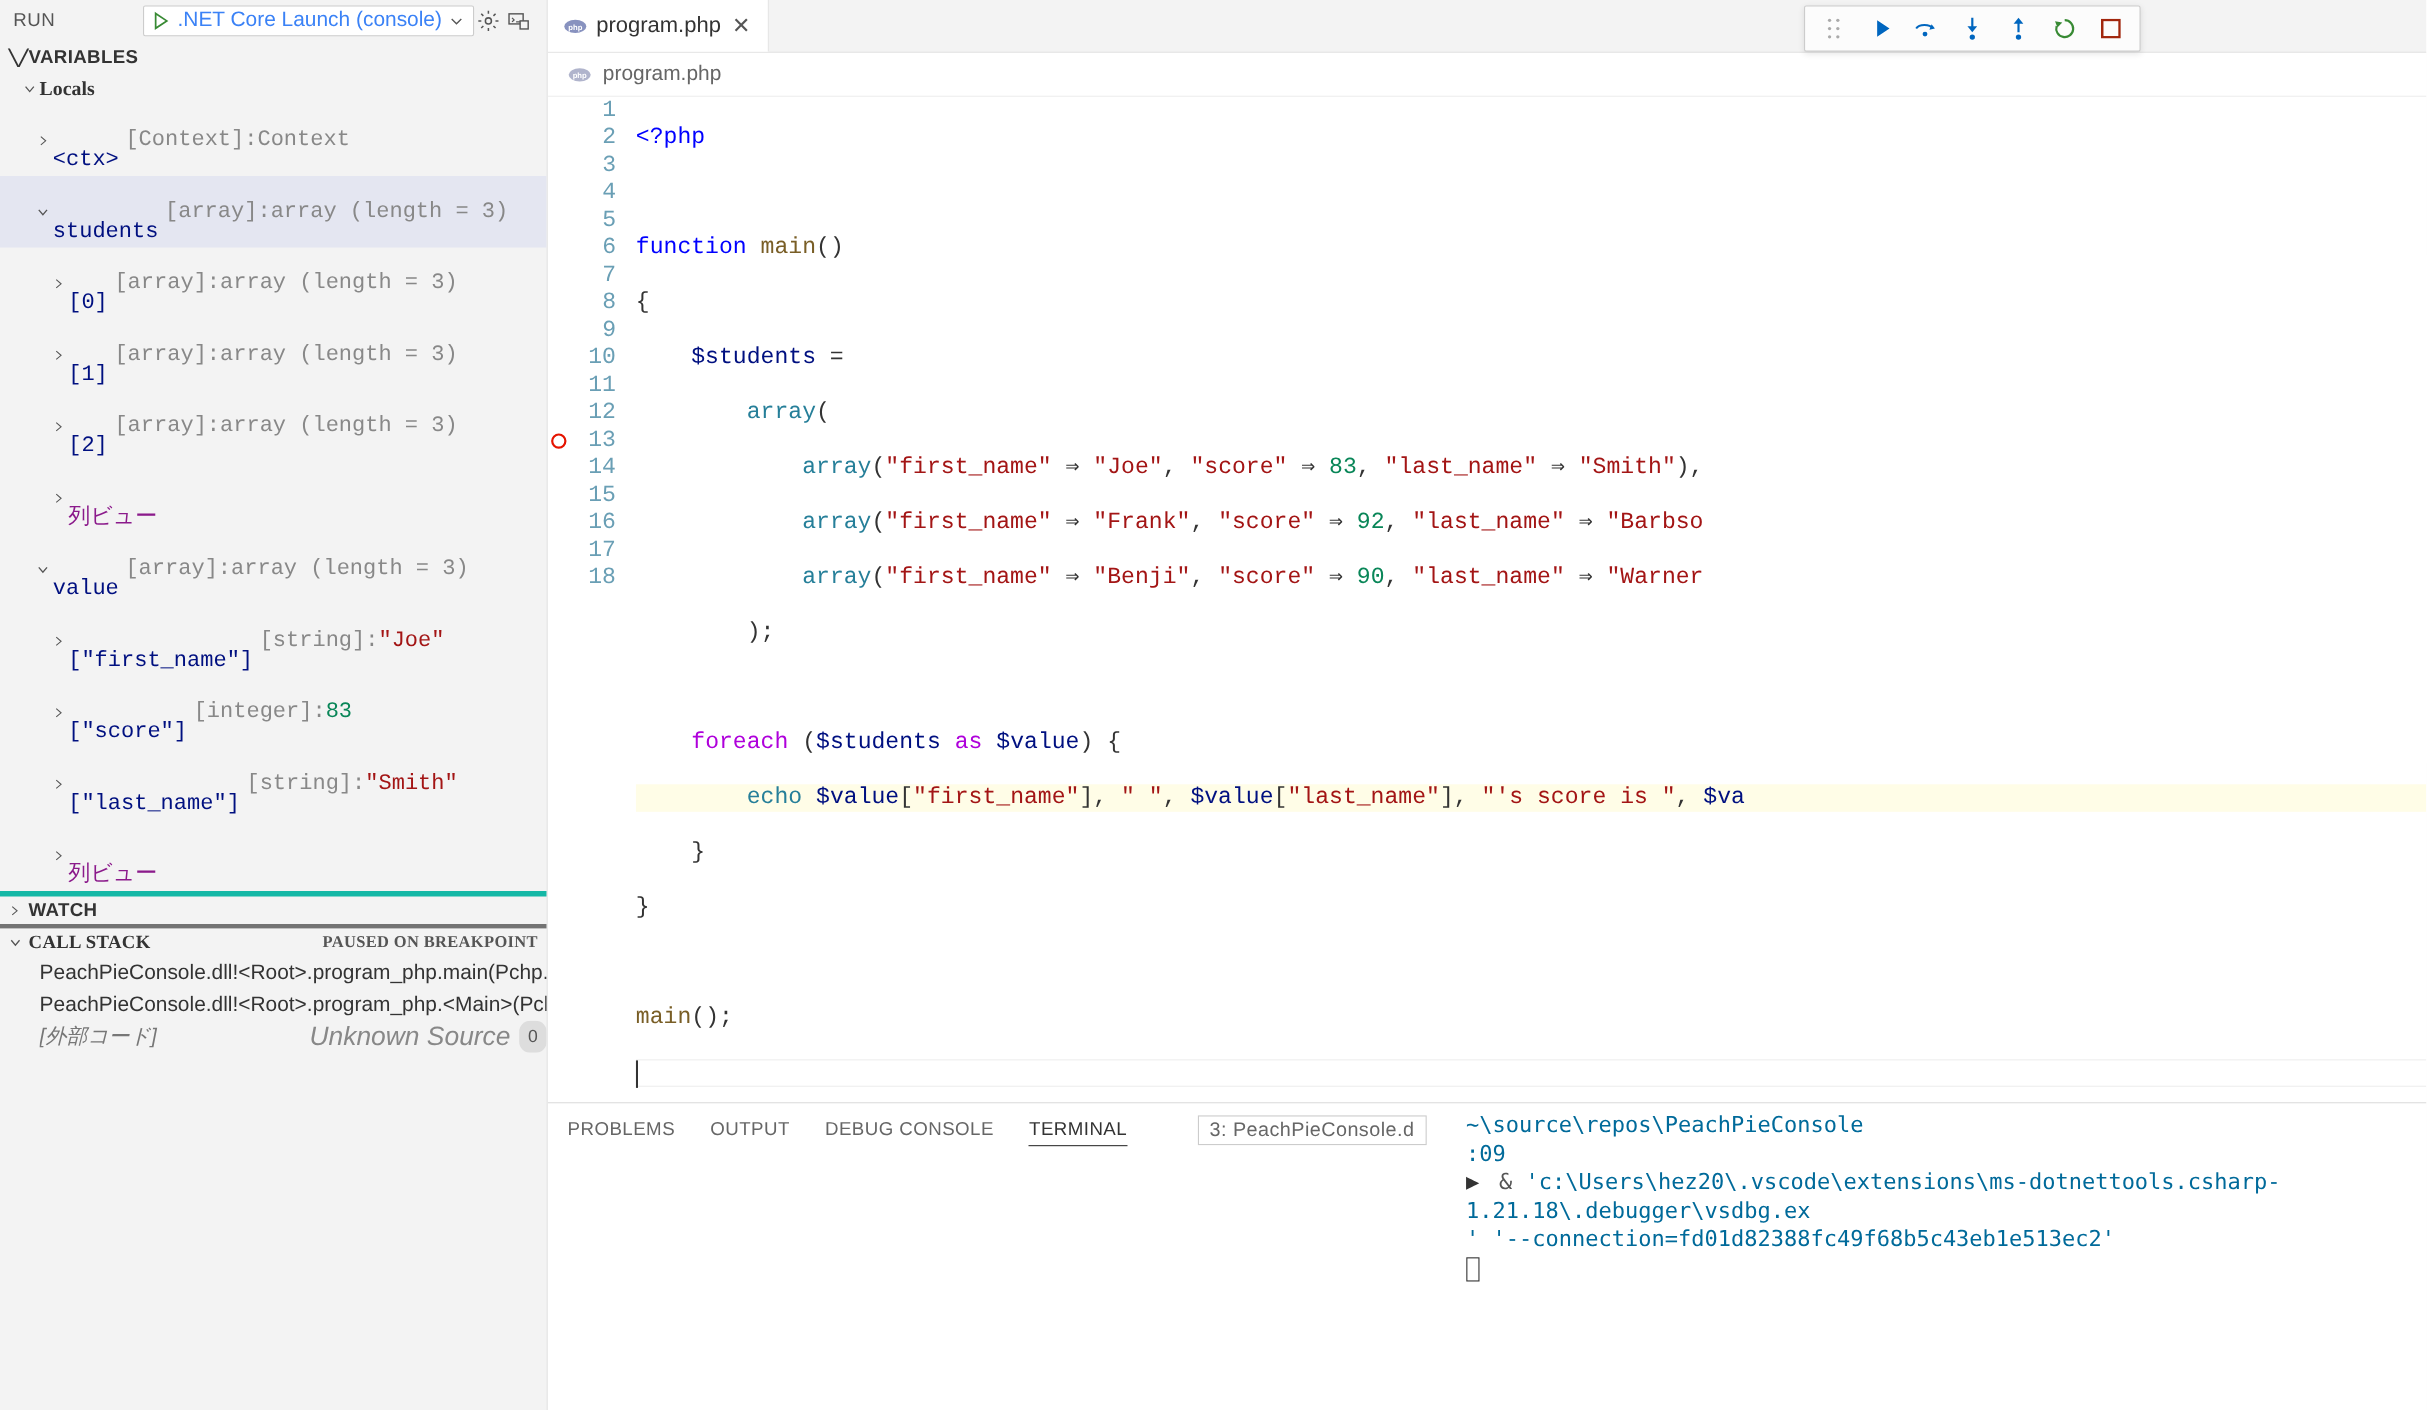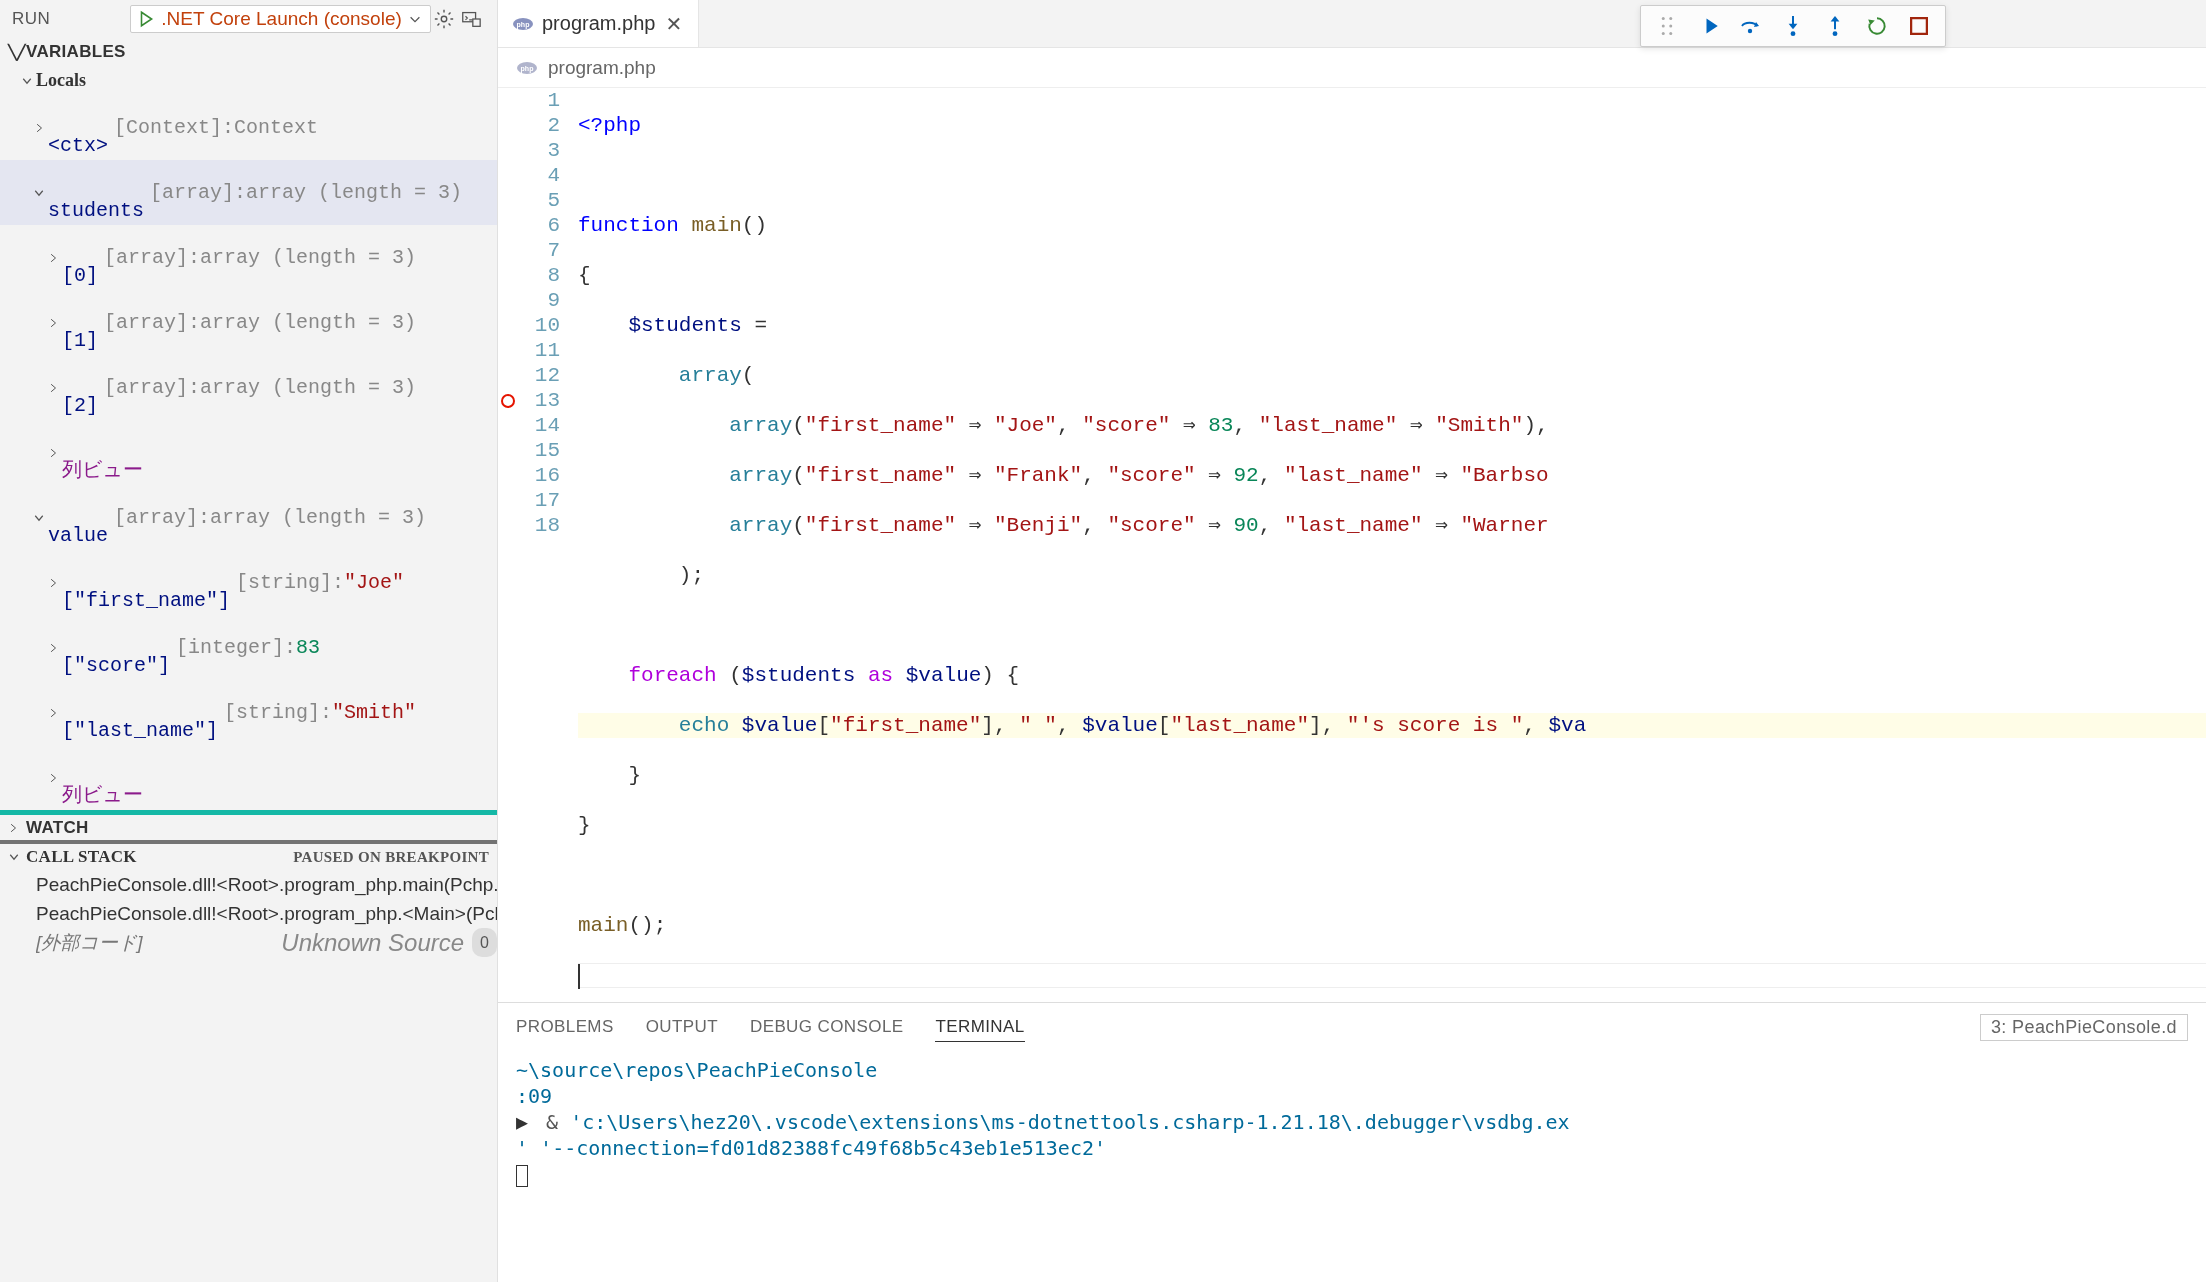--- a/index.html
+++ b/index.html
@@ -32,21 +32,21 @@
   display: flex;
   align-items: center;
   border: 1px solid #ccc;
   background: #fff;
   border-radius: 2px;
   padding: 2px 8px 2px 6px;
   gap: 6px;
   cursor: pointer;
 }
 .launch-config .play-start { color: #388a34; }
-.launch-config .label { font-size: 19px; color:#c2410c; white-space:nowrap;}
+.launch-config .label { font-size: 19px; color:#3b82f6; white-space:nowrap;}
 .hdr-icon { width: 30px; height:30px; display:inline-flex; align-items:center; justify-content:center; color:#555; cursor:pointer; }
 .section-header {
   display: flex;
   align-items: center;
   padding: 4px 8px;
   font-size: 17px;
   font-weight: 700;
   color: #333;
   letter-spacing: 0.3px;
   cursor:pointer;
@@ -102,21 +102,21 @@
 .tok-k { color:#0000ff;}
 .tok-f { color:#795e26;}
 .tok-v { color:#001080;}
 .tok-s { color:#a31515;}
 .tok-n { color:#098658;}
 .tok-p { color:#333;}
 .cursor-line { position:relative;}
 .cursor-line::before { content:""; position:absolute; left:0; top:0; width:2px; height:25px; background:#333; animation:blink 1s steps(1) infinite;}
 @keyframes blink { 50% { opacity:0; } }
 
-.panel-area { height:280px; border-top:1px solid #ddd; display:flex; flex-direction:column; background:#fff;}
+.panel-area { height:280px; border-top:1px solid #ddd; display:flex; flex-direction:row; background:#fff;}
 .panel-tabs { display:flex; align-items:center; height:48px; padding:0 18px; gap:32px; font-size:17px; letter-spacing:0.4px; color:#666;}
 .panel-tab { cursor:pointer; padding:4px 0;}
 .panel-tab.active { color:#333; border-bottom:1px solid #333;}
 .panel-tabs .spacer { flex:1;}
 .terminal-select { border:1px solid #ccc; padding:2px 10px; font-size:18px; background:#fff; cursor:pointer; display:flex; align-items:center; gap:8px;}
 .terminal-body { flex:1; padding:6px 18px; font-family: Consolas, monospace; font-size:20px; line-height:26px; color:#006a9a; overflow:hidden;}
 .terminal-body .play-glyph { color:#333; display:inline-block; width:18px;}
 .terminal-body .str { color:#006a9a;}
 .terminal-body .cur { display:inline-block; width:12px; height:22px; border:1.5px solid #333; vertical-align:middle;}
 svg { display:block; }

